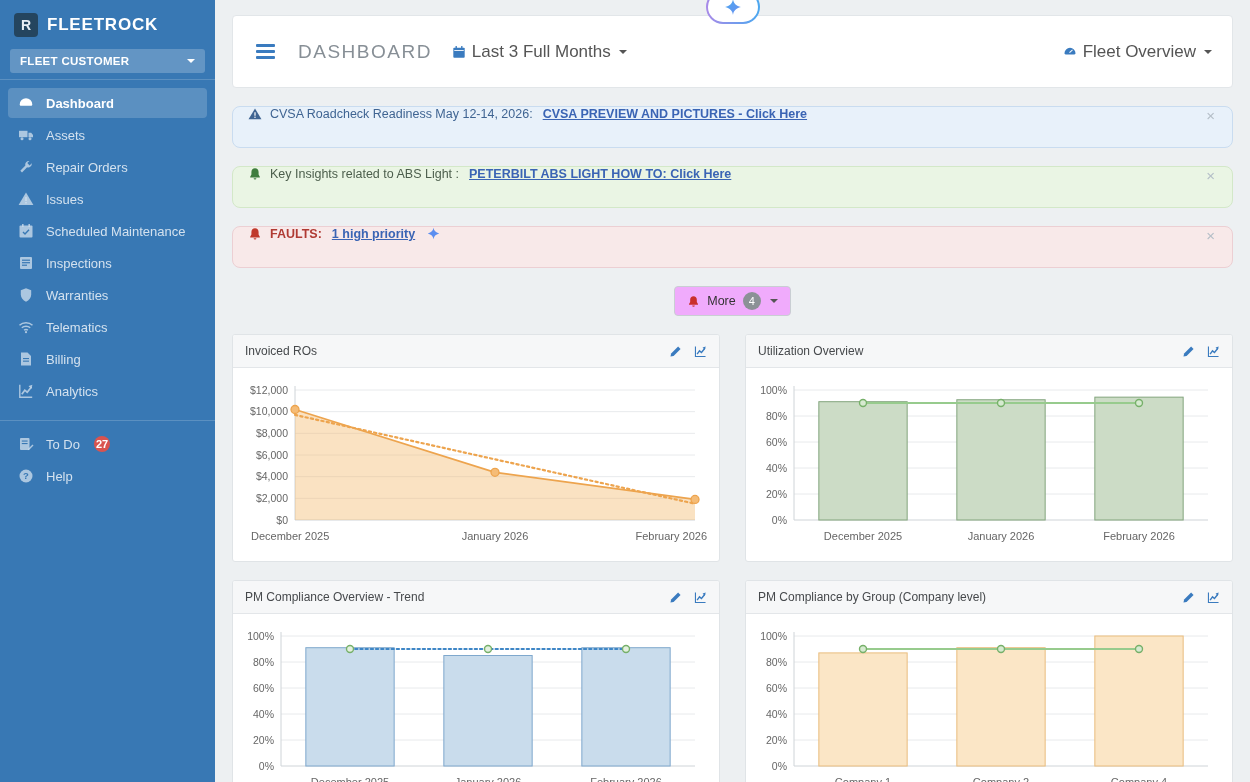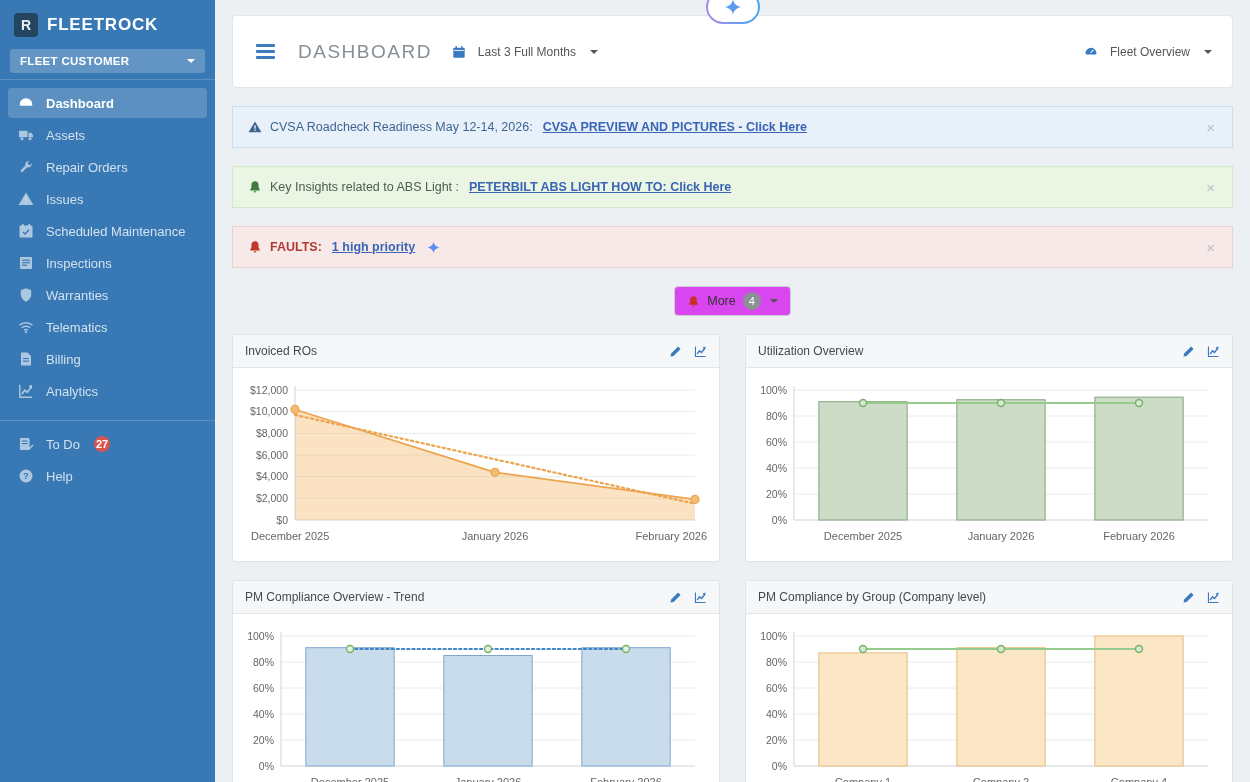--- a/index.html
+++ b/index.html
@@ -20,49 +20,49 @@
   .nav-badge { background:#d9534f; color:#fff; font-size:11px; font-weight:bold; border-radius:9px; padding:2px 2px; margin-left:2px; }
 
   
   .main { margin-left:215px; padding:15px 17px 0 17px; position:relative; height:782px; }
 
   .header-card { background:#fff; border:1px solid #e2e6e9; border-radius:4px; height:73px; display:flex; align-items:center; padding:0 20px; justify-content:space-between; }
   .header-left { display:flex; align-items:center; gap:20px; }
   .hamburger { display:flex; flex-direction:column; gap:3px; cursor:pointer; padding:3px; }
   .hamburger div { width:19px; height:3px; background:#3a7bbf; border-radius:1px; }
   .page-title { font-size:19px; color:#878f96; letter-spacing:1.5px; }
-  .range-select, .view-select { display:flex; align-items:center; gap:12px; font-size:12px; color:#555; cursor:pointer; }
+  .range-select, .view-select { display:flex; align-items:center; gap:6px; font-size:17px; color:#555; cursor:pointer; }
   .range-select .icon svg, .view-select .icon svg { width:14px; height:14px; }
   .blue-ic { color:#3a7bbf; display:inline-flex; }
   .caret { display:inline-block; width:0; height:0; border-left:4px solid transparent; border-right:4px solid transparent; border-top:4px solid #555; margin-left:2px; }
   .caret.white { border-top-color:#fff; }
 
   
   .assistant-pill { position:absolute; left:calc(50% - 27px); top:-10px; width:54px; height:34px; border-radius:17px; background:linear-gradient(90deg,#a98ae8,#4aa8f0); padding:2px; cursor:pointer; z-index:5; }
   .assistant-pill .inner { width:100%; height:100%; background:#fff; border-radius:15px; display:flex; align-items:center; justify-content:center; }
   .assistant-pill svg { width:18px; height:18px; }
 
   
-  .alert { height:42px; border-radius:0; margin-top:18px; display:flex; align-items:center; padding:0 15px; font-size:12.5px; gap:8px; }
+  .alert { height:42px; border-radius:8px; margin-top:18px; display:flex; align-items:flex-start; padding:0 15px; font-size:12.5px; gap:8px; }
   .alert .icon { display:inline-flex; } .alert .icon svg { width:14px; height:14px; }
   .alert-info    { background:#e8f1fa; border:1px solid #c9dcf0; color:#3f6492; }
   .alert-info .icon { color:#3f6492; }
   .alert-success { background:#eaf5e4; border:1px solid #d3e8c8; color:#4c5e4c; }
   .alert-success .icon { color:#3e7d3e; }
   .alert-danger  { background:#f8e9e9; border:1px solid #eccfd3; color:#b03a33; }
   .alert-danger .icon { color:#c0392b; }
   .alert-danger .alert-text { font-weight:bold; }
   .alert-link { color:#3a64b4; font-weight:bold; cursor:pointer; margin-left:2px;text-decoration:underline; }
   .alert-close { margin-left:auto; color:#b4bec7; font-size:15px; cursor:pointer; padding:0 2px; }
   .alert-sparkle { color:#5b8ef0; display:inline-flex; margin-left:4px; }
   .alert-sparkle svg { width:13px; height:13px; }
 
   
   .more-row { text-align:center; margin:18px 0; }
-  .more-btn { display:inline-flex; align-items:center; gap:7px; background:#d946ef; border:1px solid #c9ced3; border-radius:4px; padding:5px 12px; font-size:12.5px; color:#333; cursor:pointer; }
+  .more-btn { display:inline-flex; align-items:center; gap:7px; background:#f0abfc; border:1px solid #c9ced3; border-radius:4px; padding:5px 12px; font-size:12.5px; color:#333; cursor:pointer; }
   .more-btn .icon { color:#c9302c; display:inline-flex; } .more-btn .icon svg { width:13px; height:13px; }
   .more-count { background:#8b9196; color:#fff; border-radius:50%; width:18px; height:18px; font-size:11px; display:inline-flex; align-items:center; justify-content:center; }
 
   
   .cards-grid { display:grid; grid-template-columns:488px 488px; column-gap:25px; row-gap:18px; }
   .card { background:#fff; border:1px solid #e0e4e7; border-radius:3px; height:228px; overflow:hidden; }
   .card-header { background:#f6f7f8; border-bottom:1px solid #e3e6e9; height:33px; display:flex; align-items:center; justify-content:space-between; padding:0 12px; }
   .card-title { font-size:12px; color:#46494c; }
   .card-actions { display:flex; align-items:center; gap:12px; color:#3a7bbf; }
   .card-actions .abtn { display:inline-flex; cursor:pointer; }

